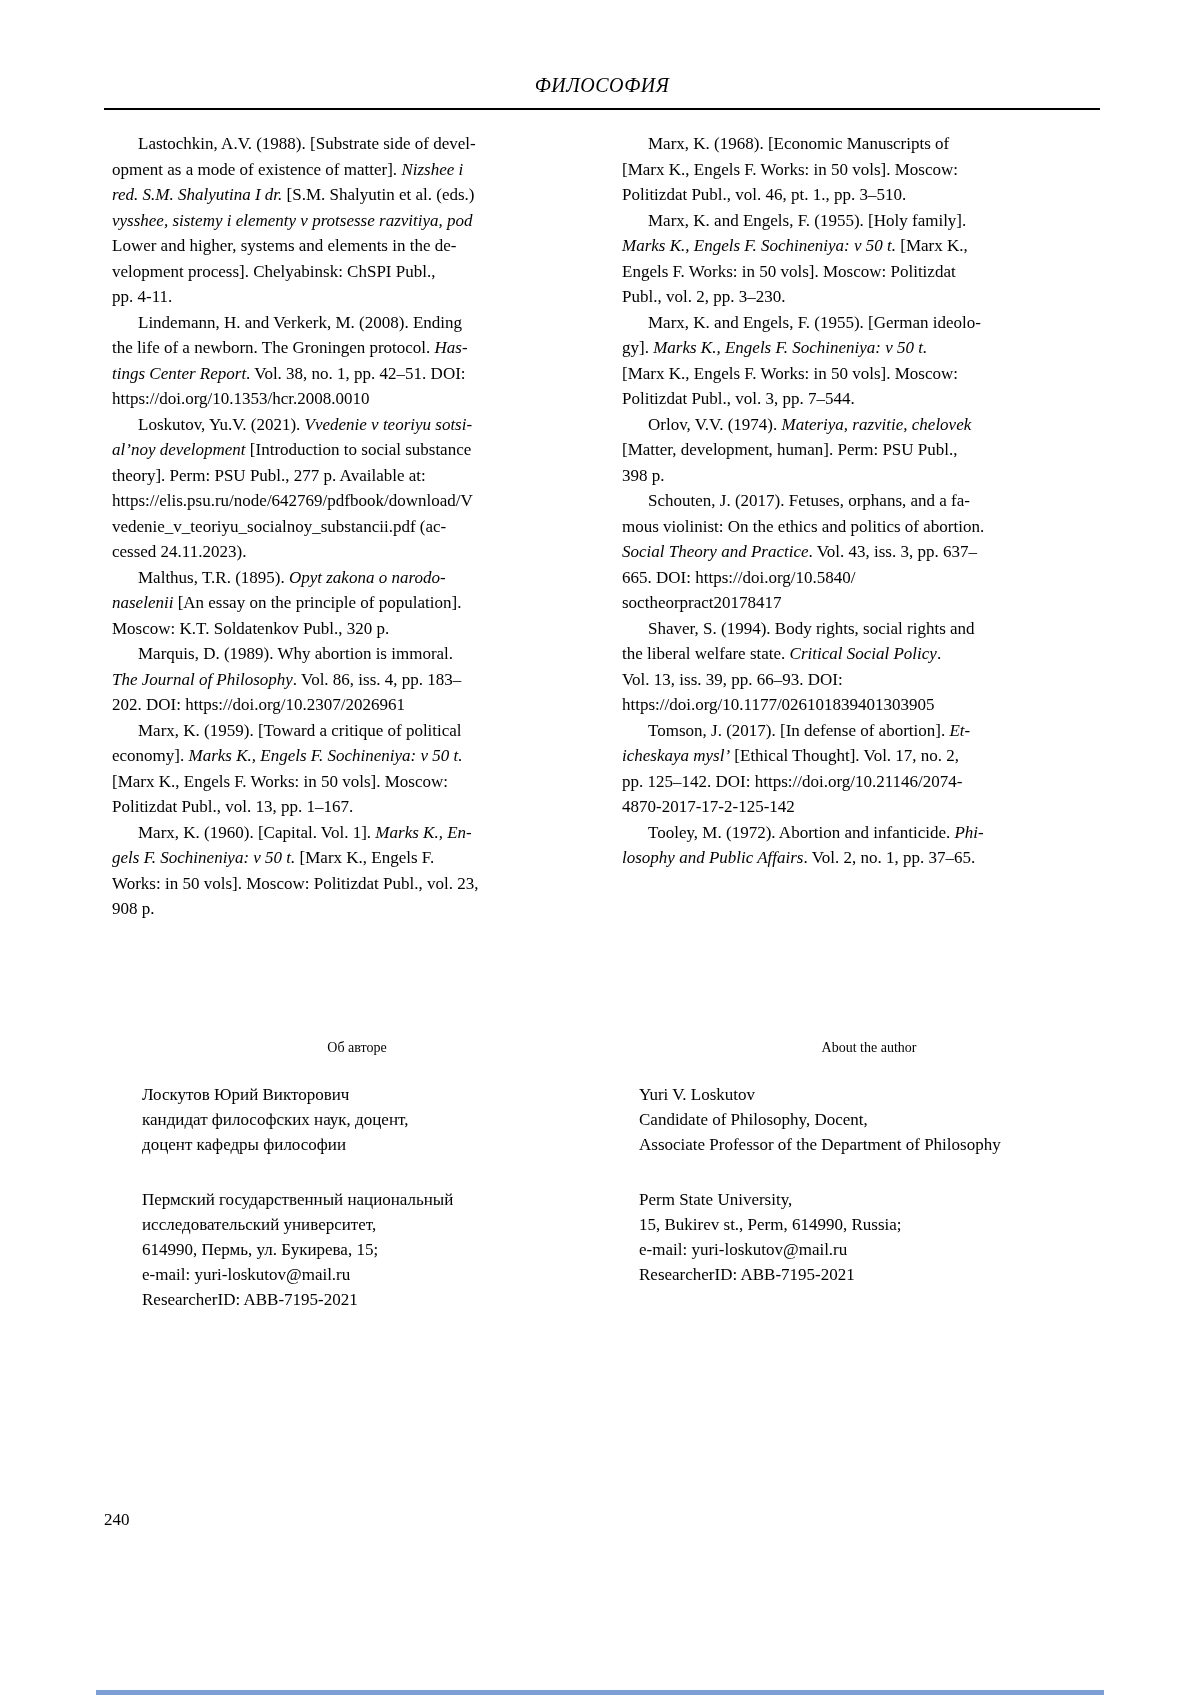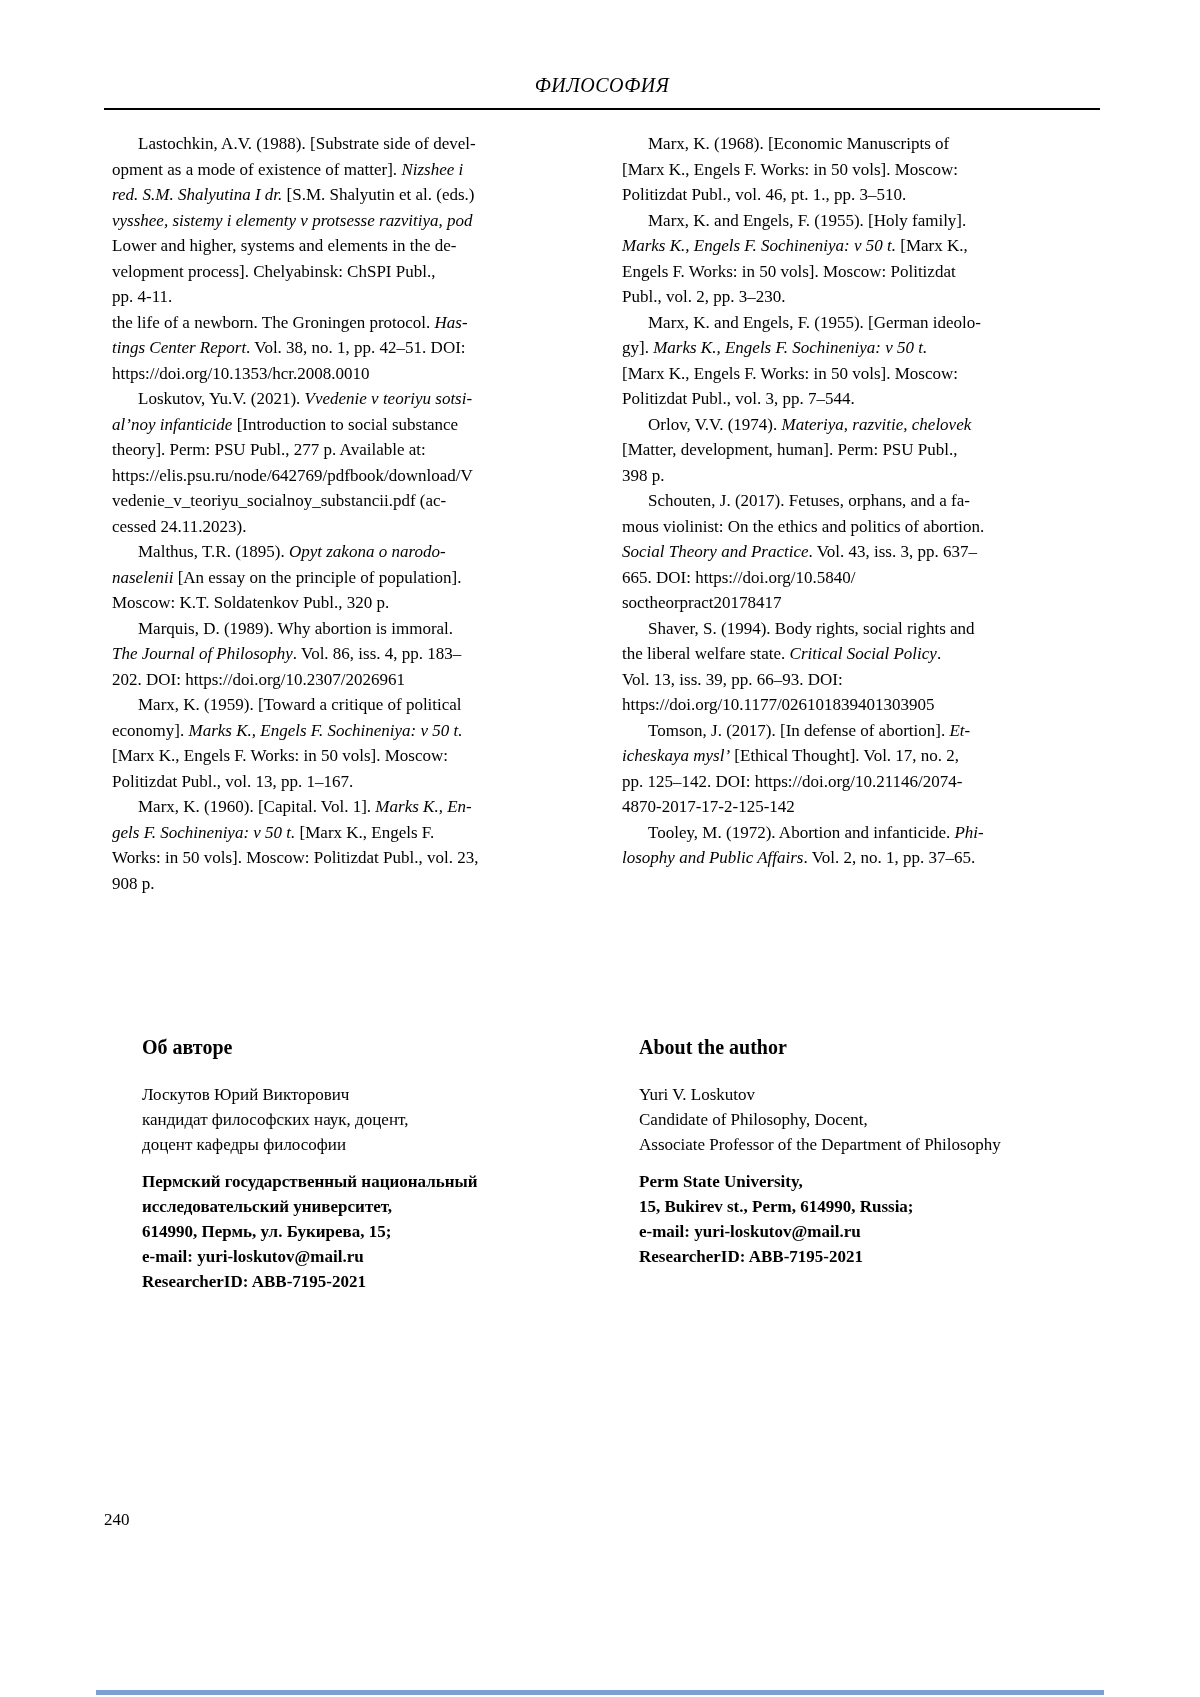--- a/index.html
+++ b/index.html
@@ -43,36 +43,37 @@
   }
   .ref-line.first { padding-left: 26px; }
   .it { font-style: italic; }
   .about-block {
     position: absolute;
     top: 1035px;
   }
   .about-block.ru { left: 142px; width: 430px; }
   .about-block.en { left: 639px; width: 460px; }
   .about-heading {
-    font-weight: bold;
-    font-size: 20px;
+    font-weight: normal;
+    font-size: 14px;
     line-height: 25px;
     margin: 0 0 22px 0;
+    text-align: center;
   }
   .about-name {
     font-weight: normal;
     font-size: 17px;
     line-height: 25px;
   }
   .about-line {
     font-size: 17px;
     line-height: 25px;
     white-space: nowrap;
   }
-  .about-affiliation { margin-top: 12px; font-weight: bold; }
+  .about-affiliation { margin-top: 30px; }
   .page-number {
     position: absolute;
     left: 104px;
     top: 1510px;
     font-size: 17px;
   }
   .footer-accent-bar {
     position: absolute;
     left: 96px;
     top: 1690px;
@@ -92,27 +93,28 @@
       <div>
         <div class="ref-line first"><span>Lastochkin, A.V. (1988). [Substrate side of devel-</span></div>
         <div class="ref-line"><span>opment as a mode of existence of matter]. </span><span class="it">Nizshee i</span></div>
         <div class="ref-line"><span class="it">red. S.M. Shalyutina I dr.</span><span> [S.M. Shalyutin et al. (eds.)</span></div>
         <div class="ref-line"><span class="it">vysshee, sistemy i elementy v protsesse razvitiya, pod</span></div>
         <div class="ref-line"><span>Lower and higher, systems and elements in the de-</span></div>
         <div class="ref-line"><span>velopment process]. Chelyabinsk: ChSPI Publ.,</span></div>
         <div class="ref-line"><span>pp. 4-11.</span></div>
       </div>
       <div>
+        <div class="ref-line first"><span>Lindemann, H. and Verkerk, M. (2008). Ending</span></div>
         <div class="ref-line"><span>the life of a newborn. The Groningen protocol. </span><span class="it">Has-</span></div>
         <div class="ref-line"><span class="it">tings Center Report</span><span>. Vol. 38, no. 1, pp. 42–51. DOI:</span></div>
         <div class="ref-line"><span>https://doi.org/10.1353/hcr.2008.0010</span></div>
       </div>
       <div>
         <div class="ref-line first"><span>Loskutov, Yu.V. (2021). </span><span class="it">Vvedenie v teoriyu sotsi-</span></div>
-        <div class="ref-line"><span class="it">al’noy infanticide</span><span> [Introduction to social substance</span></div>
+        <div class="ref-line"><span class="it">al’noy development</span><span> [Introduction to social substance</span></div>
         <div class="ref-line"><span>theory]. Perm: PSU Publ., 277 p. Available at:</span></div>
         <div class="ref-line"><span>https://elis.psu.ru/node/642769/pdfbook/download/V</span></div>
         <div class="ref-line"><span>vedenie_v_teoriyu_socialnoy_substancii.pdf (ac-</span></div>
         <div class="ref-line"><span>cessed 24.11.2023).</span></div>
       </div>
       <div>
         <div class="ref-line first"><span>Malthus, T.R. (1895). </span><span class="it">Opyt zakona o narodo-</span></div>
         <div class="ref-line"><span class="it">naselenii</span><span> [An essay on the principle of population].</span></div>
         <div class="ref-line"><span>Moscow: K.T. Soldatenkov Publ., 320 p.</span></div>
       </div>

